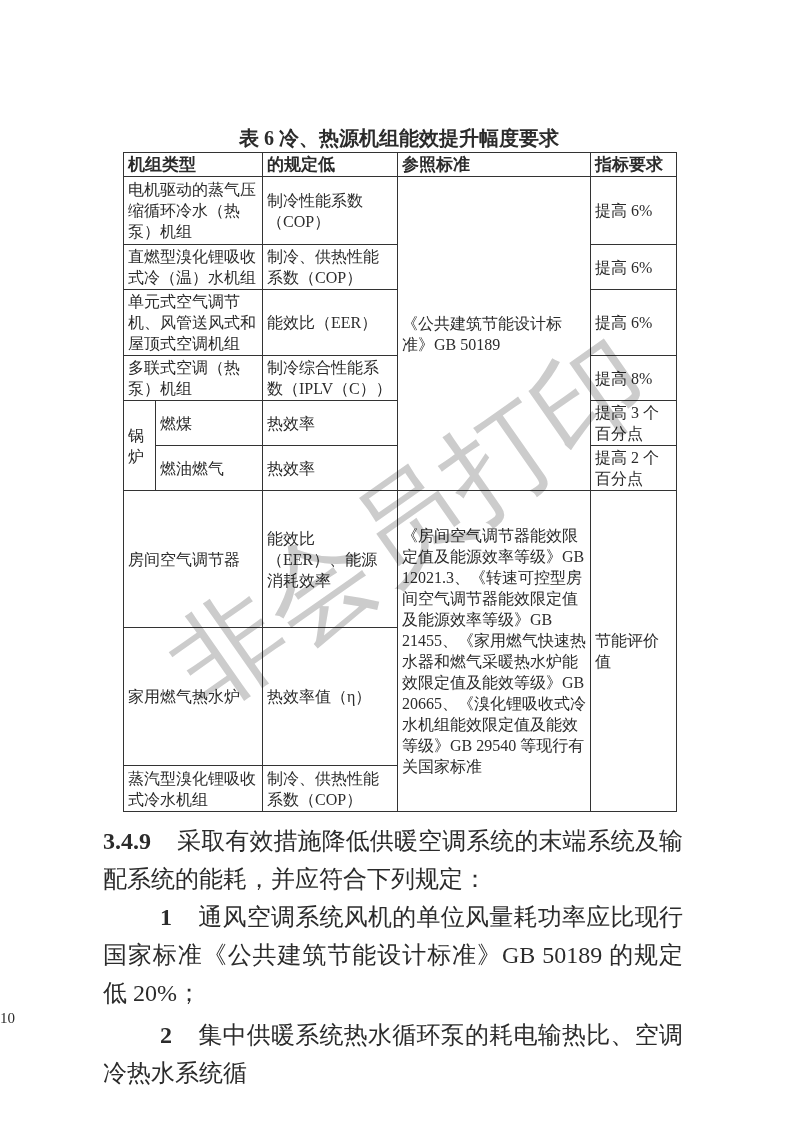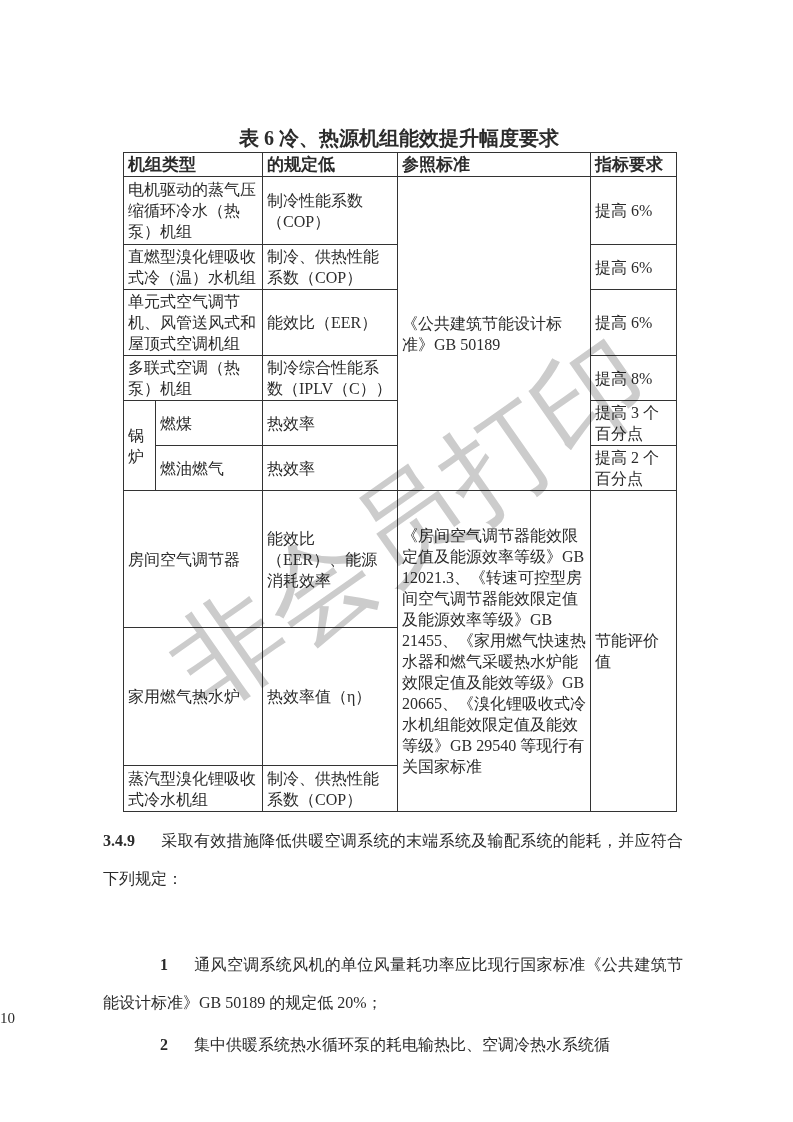--- a/index.html
+++ b/index.html
@@ -72,27 +72,27 @@
     text-align: justify;
     text-justify: inter-ideograph;
     padding: 4px 7px;
     line-height: 24px;
     vertical-align: middle;
     margin-left: 16px;
   }
   .paras {
     margin: 10px 0 0 103px;
     width: 580px;
-    font-size: 16px;
+    font-size: 24px;
     line-height: 38px;
     text-align: justify;
     text-justify: inter-ideograph;
   }
   .para { margin: 0; }
-  .para.item { text-indent: 57px; margin-top: 48px; }
+  .para.item { text-indent: 57px; }
   .para .num { font-weight: bold; margin-right: 26px; }
   .para.item2 { margin-top: 4px; }
   .page-num {
     position: absolute;
     left: 0; right: 0;
     top: 1010px;
     text-align: left;
     font-size: 15px;
     color: #2b2b2b;
   }

